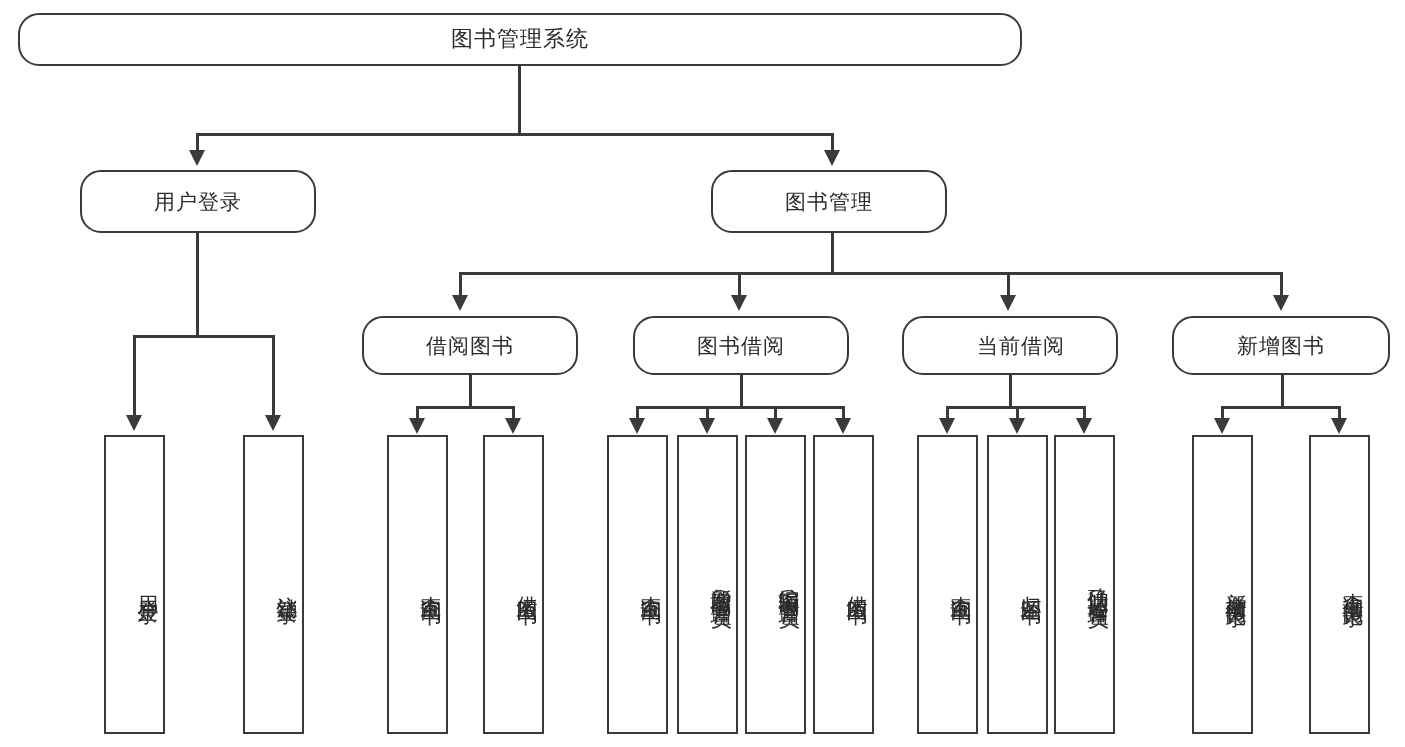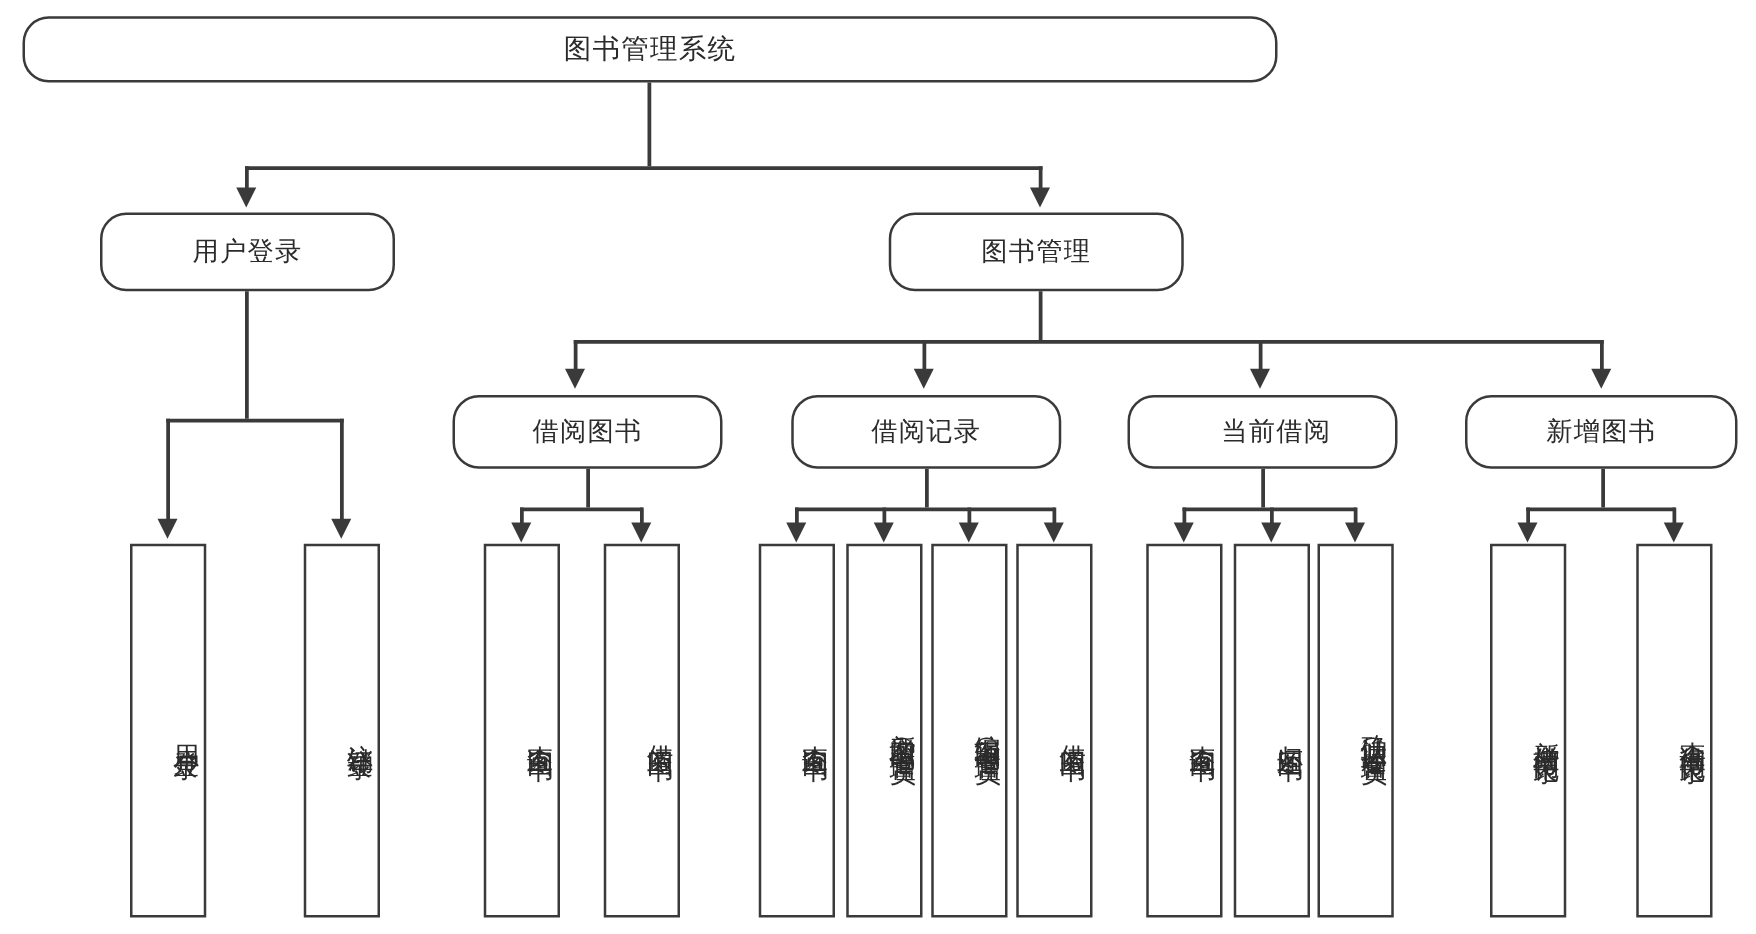--- a/index.html
+++ b/index.html
@@ -124,21 +124,21 @@
   <div class="arrow" style="left:731px;top:295px;"></div>
   <div class="edge vline" style="left:1007px;top:272px;height:25px;"></div>
   <div class="arrow" style="left:1000px;top:295px;"></div>
   <div class="edge vline" style="left:1280px;top:272px;height:25px;"></div>
   <div class="arrow" style="left:1273px;top:295px;"></div>
 
   <div class="node h" style="left:362px;top:316px;width:216px;height:59px;">
     <span>借阅图书</span>
   </div>
   <div class="node h" style="left:633px;top:316px;width:216px;height:59px;">
-    <span>借阅记录</span>
+    <span>图书借阅</span>
   </div>
   <div class="node h" style="left:902px;top:316px;width:216px;height:59px;padding-left:28px;">
     <span>当前借阅</span>
   </div>
   <div class="node h" style="left:1172px;top:316px;width:218px;height:59px;">
     <span>新增图书</span>
   </div>
 
   <div class="edge vline" style="left:469px;top:375px;height:31px;"></div>
 

